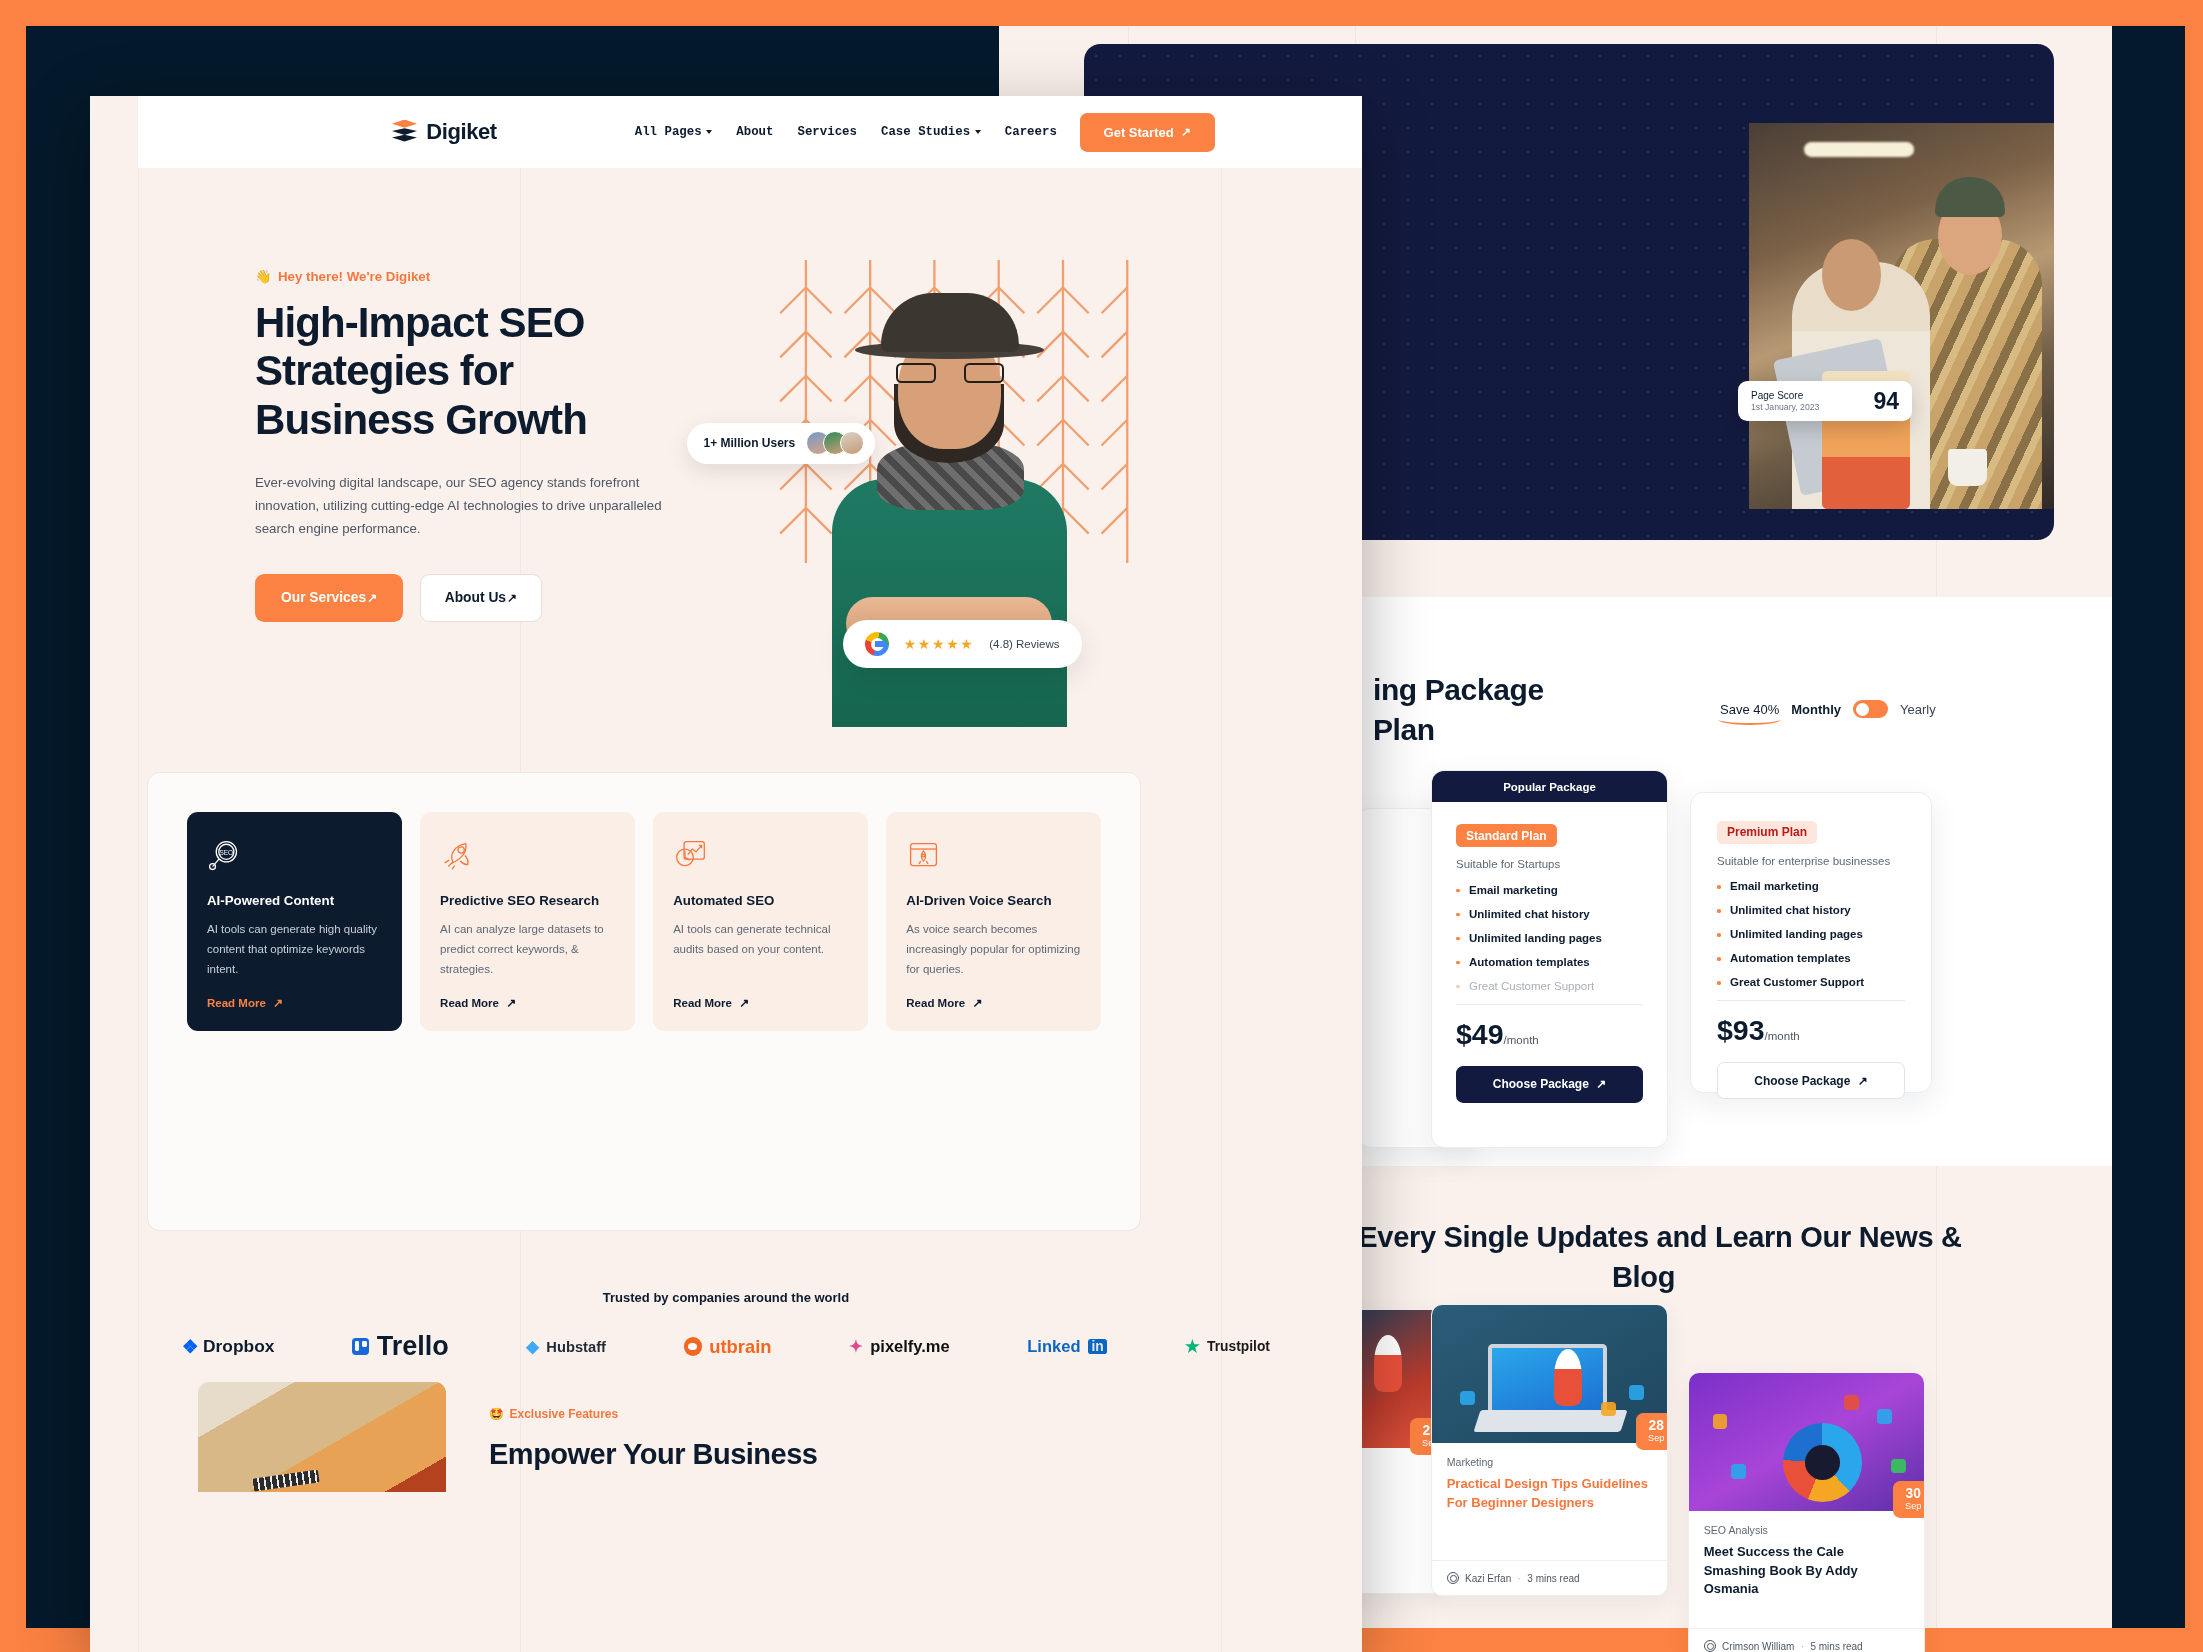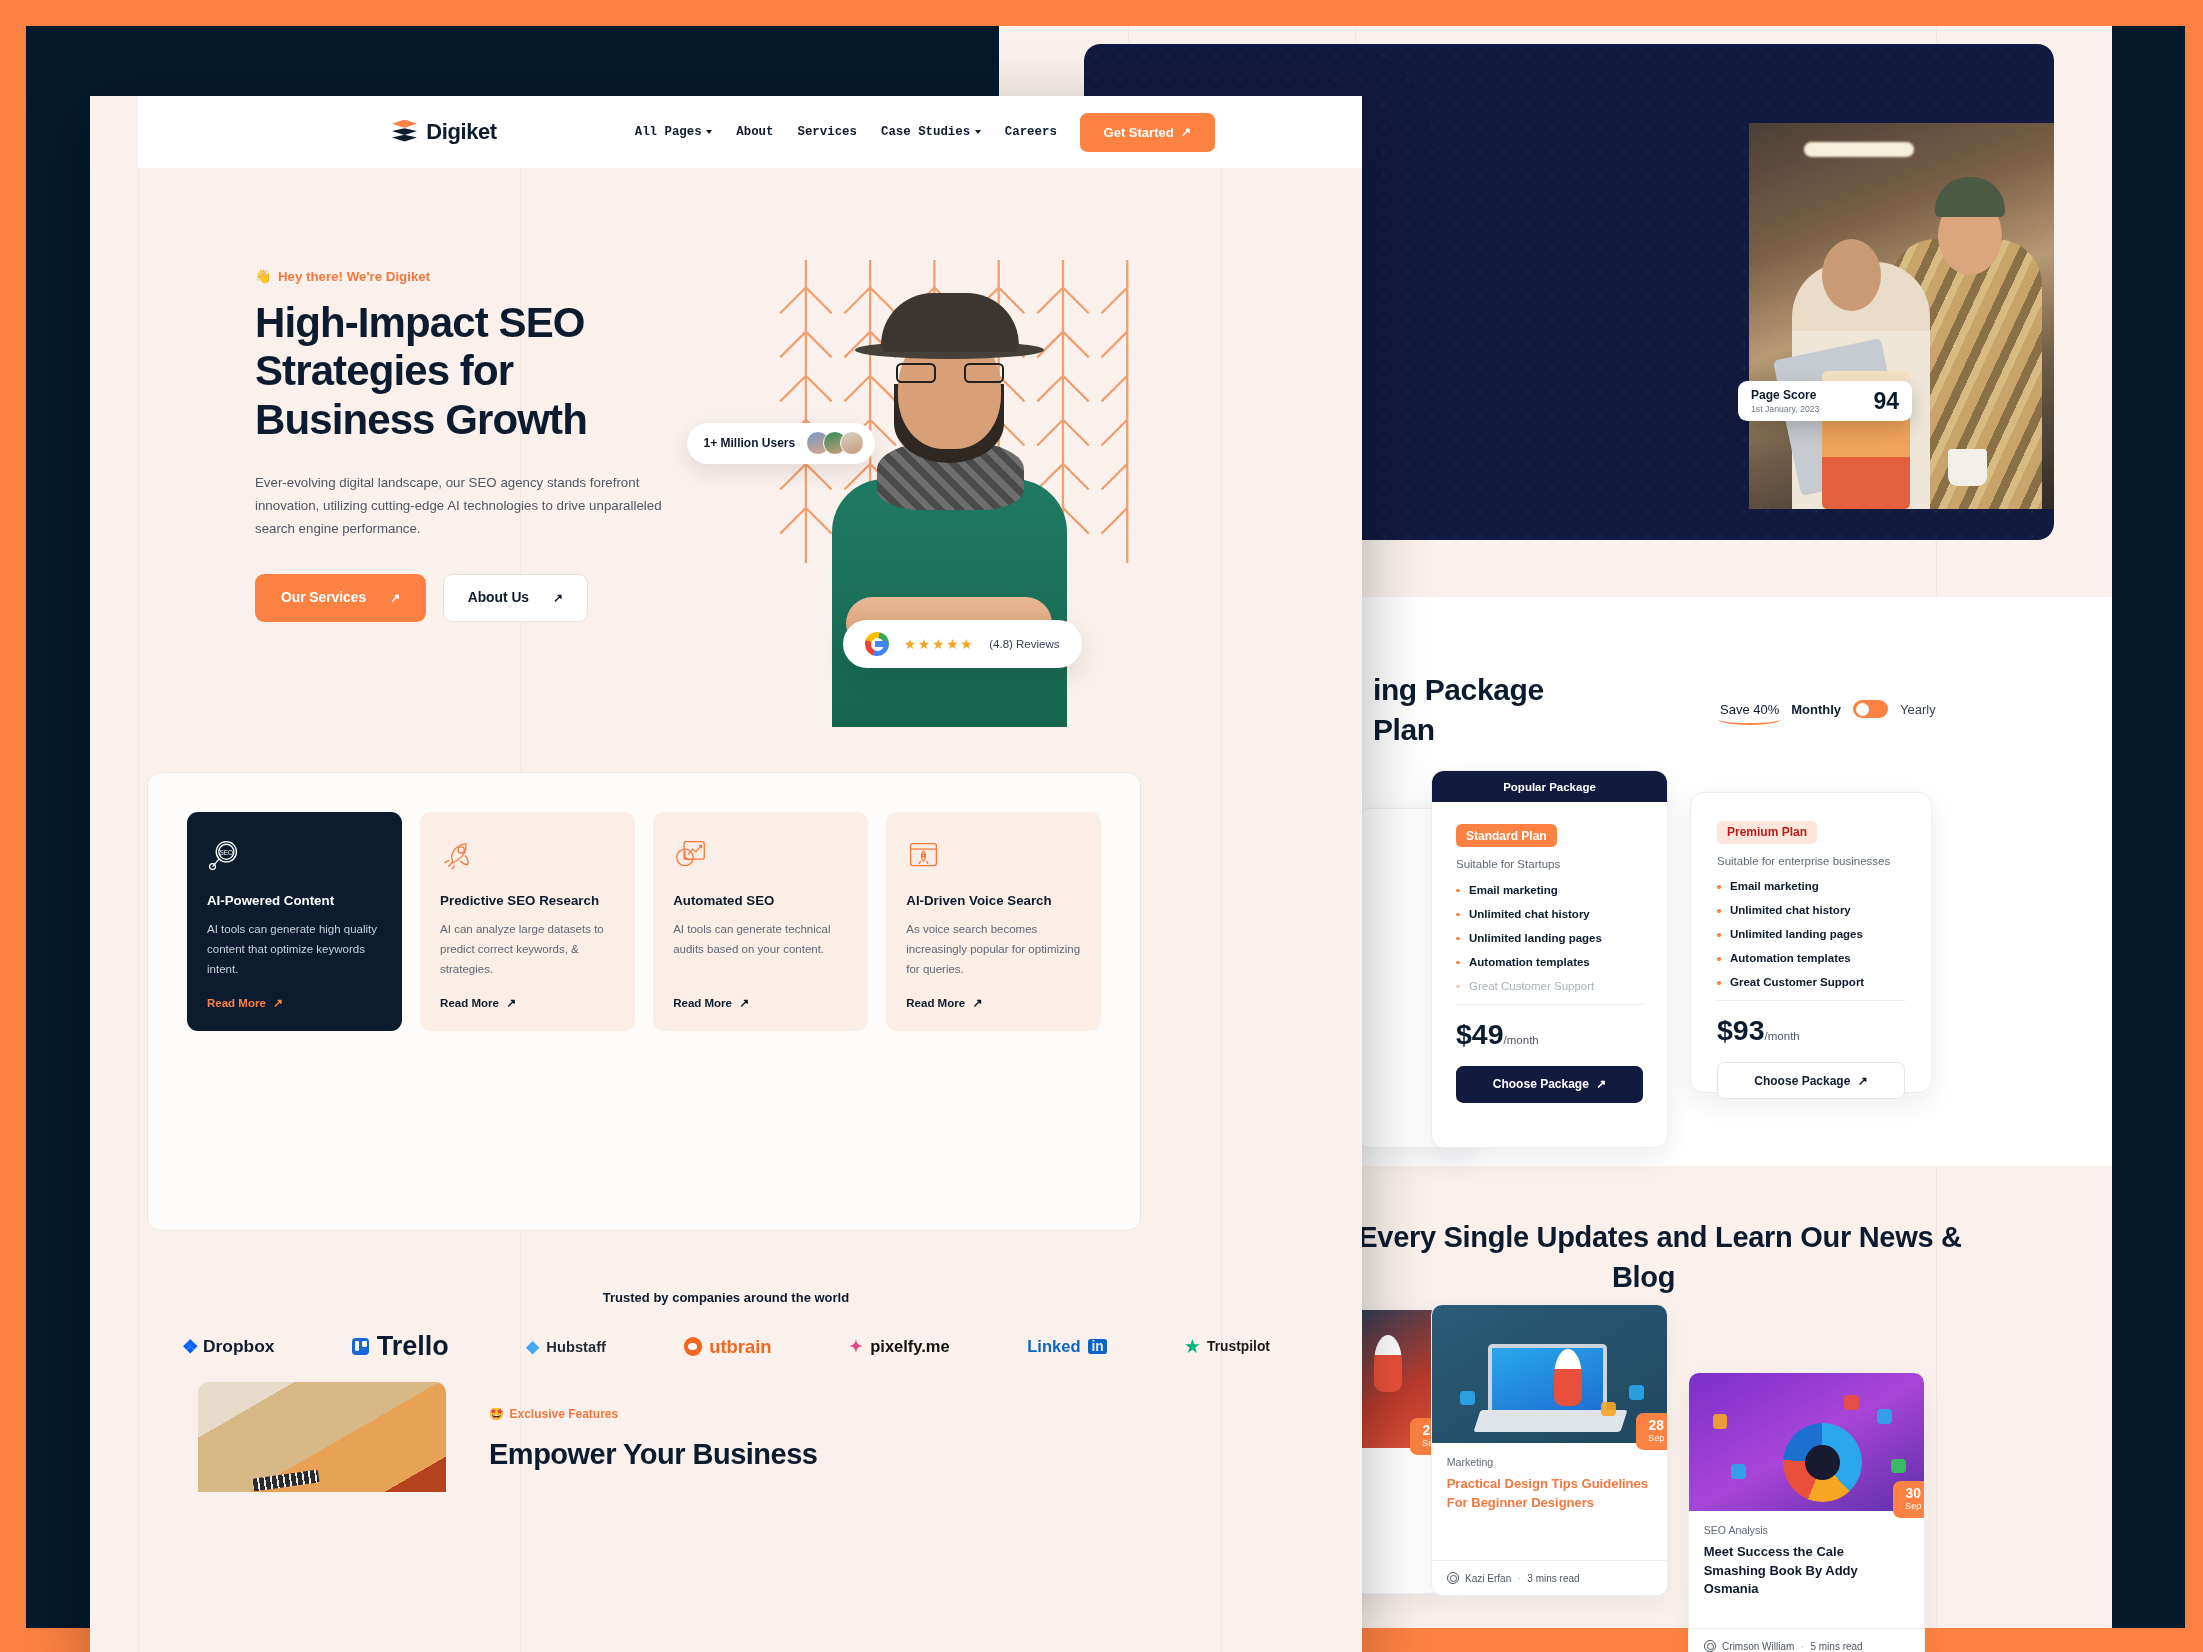--- a/index.html
+++ b/index.html
@@ -145,21 +145,21 @@
 
   #page-score {
     position: absolute;
     left: 1738px; top: 381px;
     width: 174px; height: 40px;
     background:#fff; border-radius: 9.2px;
     display:flex; align-items:center; justify-content:space-between;
     padding: 0 13px;
     box-shadow: 0 7.3px 20px rgba(0,0,0,.18);
   }
-  #page-score .ps-label { font-size: 12px; font-weight:700; color:#0D1B2E; }
+  #page-score .ps-label { font-size: 10px; font-weight:400; color:#0D1B2E; }
   #page-score .ps-date  { font-size: 8.7px; color:#6C7685; margin-top:1.8px; }
   #page-score .ps-num   { font-size: 23px; font-weight:800; color:#0D1B2E; }
 
   
   #pricing-band {
     position: absolute;
     left: 999px; top: 597px;
     width: 1113px; height: 569px;
     background: linear-gradient(90deg,#FAF1EC 0px, #FAF1EC 119px, #F7F6F6 211px, #FFFFFF 386px, #FFFFFF 100%);
   }
@@ -387,21 +387,21 @@
     font-size: 42px; font-weight: 800; color:#0D1B2E;
     line-height: 1.16; letter-spacing: -0.9px;
   }
   #hero-desc {
     margin-top: 27.5px; width: 413px;
     font-size: 13.3px; line-height: 1.72; color:#4E5764;
   }
   #hero-actions { margin-top: 33px; display:flex; gap: 16.5px; }
   .btn {
     height: 48px; border-radius: 9.2px; border:none;
-    display:flex; align-items:center; gap: 24px;
+    display:flex; align-items:center; gap: 1px;
     font-size: 13.8px; font-weight: 700; cursor:pointer;
     font-family:"Liberation Sans", sans-serif;
   }
   .btn.primary { background:#FB8242; color:#fff; padding: 0 26px; }
   .btn.outline { background:#fff; color:#0D1B2E; padding: 0 24px; border:0.9px solid #E6DFDA; }
 
   #hero-visual {
     position:absolute; left: 670px; top: 92px; width: 386px; height: 478px;
   }
   #leaf-pattern {

